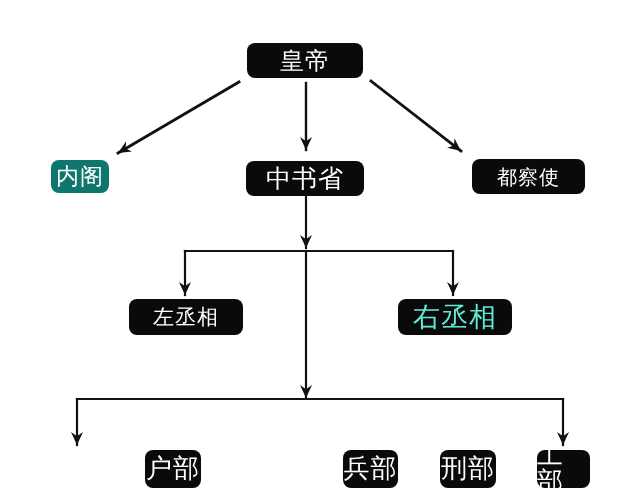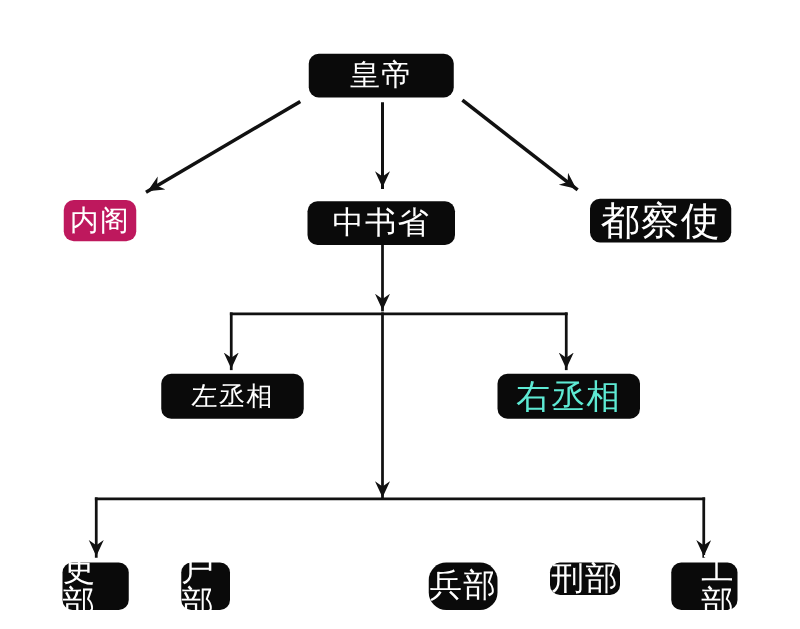--- a/index.html
+++ b/index.html
@@ -50,24 +50,23 @@
       <line x1="185" y1="229" x2="453" y2="229" stroke="#111111" stroke-width="2.2" stroke-linecap="square"></line>
       <line x1="185" y1="229" x2="185" y2="273" stroke="#111111" stroke-width="2.2" stroke-linecap="square" marker-end="url(#arrowhead)"></line>
       <line x1="453" y1="229" x2="453" y2="273" stroke="#111111" stroke-width="2.2" stroke-linecap="square" marker-end="url(#arrowhead)"></line>
       <line x1="306" y1="229" x2="306" y2="376" stroke="#111111" stroke-width="2.2" stroke-linecap="square" marker-end="url(#arrowhead)"></line>
       <line x1="77" y1="377" x2="563" y2="377" stroke="#111111" stroke-width="2.2" stroke-linecap="square"></line>
       <line x1="77" y1="377" x2="77" y2="423" stroke="#111111" stroke-width="2.2" stroke-linecap="square" marker-end="url(#arrowhead)"></line>
       <line x1="563" y1="377" x2="563" y2="423" stroke="#111111" stroke-width="2.2" stroke-linecap="square" marker-end="url(#arrowhead)"></line>
     </svg>
   <div id="node-layer">
       <div class="node" style="left: 247px; top: 21px; width: 116px; height: 35px; font-size: 24px; background: rgb(10, 10, 10); color: rgb(255, 255, 255);">皇帝</div>
-      <div class="node" style="left: 51px; top: 138px; width: 58px; height: 33px; font-size: 23px; background: #be185d; color: rgb(255, 255, 255);">内阁</div>
+      <div class="node" style="left: 51px; top: 138px; width: 58px; height: 33px; font-size: 23px; background: #0f766e; color: rgb(255, 255, 255);">内阁</div>
       <div class="node" style="left: 246px; top: 139px; width: 118px; height: 35px; font-size: 25px; background: rgb(10, 10, 10); color: rgb(255, 255, 255); text-align: right;">中书省</div>
-      <div class="node" style="left: 472px; top: 137px; width: 113px; height: 35px; font-size: 31px; background: rgb(10, 10, 10); color: rgb(255, 255, 255);">都察使</div>
+      <div class="node" style="left: 472px; top: 137px; width: 113px; height: 35px; font-size: 20px; background: rgb(10, 10, 10); color: rgb(255, 255, 255);">都察使</div>
       <div class="node" style="left: 129px; top: 277px; width: 114px; height: 36px; font-size: 21px; background: rgb(10, 10, 10); color: rgb(255, 255, 255);">左丞相</div>
       <div class="node" style="left: 398px; top: 277px; width: 114px; height: 36px; font-size: 27px; background: rgb(10, 10, 10); color: #5eead4;">右丞相</div>
-      <div class="node" style="left: 50px; top: 428px; width: 53px; height: 38px; font-size: 26px; background: rgb(10, 10, 10); color: rgb(255, 255, 255);">吏部</div>
-      <div class="node" style="left: 145px; top: 428px; width: 39px; height: 38px; font-size: 26px; background: rgb(10, 10, 10); color: rgb(255, 255, 255);">户部</div>
-      <div class="node" style="left: 343px; top: 428px; width: 55px; height: 38px; font-size: 26px; background: rgb(10, 10, 10); color: rgb(255, 255, 255); border-radius: 14px;">兵部</div>
-      <div class="node" style="left: 440px; top: 428px; width: 56px; height: 26px; font-size: 26px; background: rgb(10, 10, 10); color: rgb(255, 255, 255);">刑部</div>
-      <div class="node" style="left: 537px; top: 428px; width: 53px; height: 38px; font-size: 26px; background: rgb(10, 10, 10); color: rgb(255, 255, 255); padding-left: 24px;">工部</div>
+      <div class="node" style="left: 145px; top: 428px; width: 56px; height: 38px; font-size: 26px; background: rgb(10, 10, 10); color: rgb(255, 255, 255);">户部</div>
+      <div class="node" style="left: 343px; top: 428px; width: 55px; height: 38px; font-size: 26px; background: rgb(10, 10, 10); color: rgb(255, 255, 255);">兵部</div>
+      <div class="node" style="left: 440px; top: 428px; width: 56px; height: 38px; font-size: 26px; background: rgb(10, 10, 10); color: rgb(255, 255, 255);">刑部</div>
+      <div class="node" style="left: 537px; top: 428px; width: 53px; height: 38px; font-size: 26px; background: rgb(10, 10, 10); color: rgb(255, 255, 255);">工部</div>
     </div>
 </div>
 
 </body></html>

